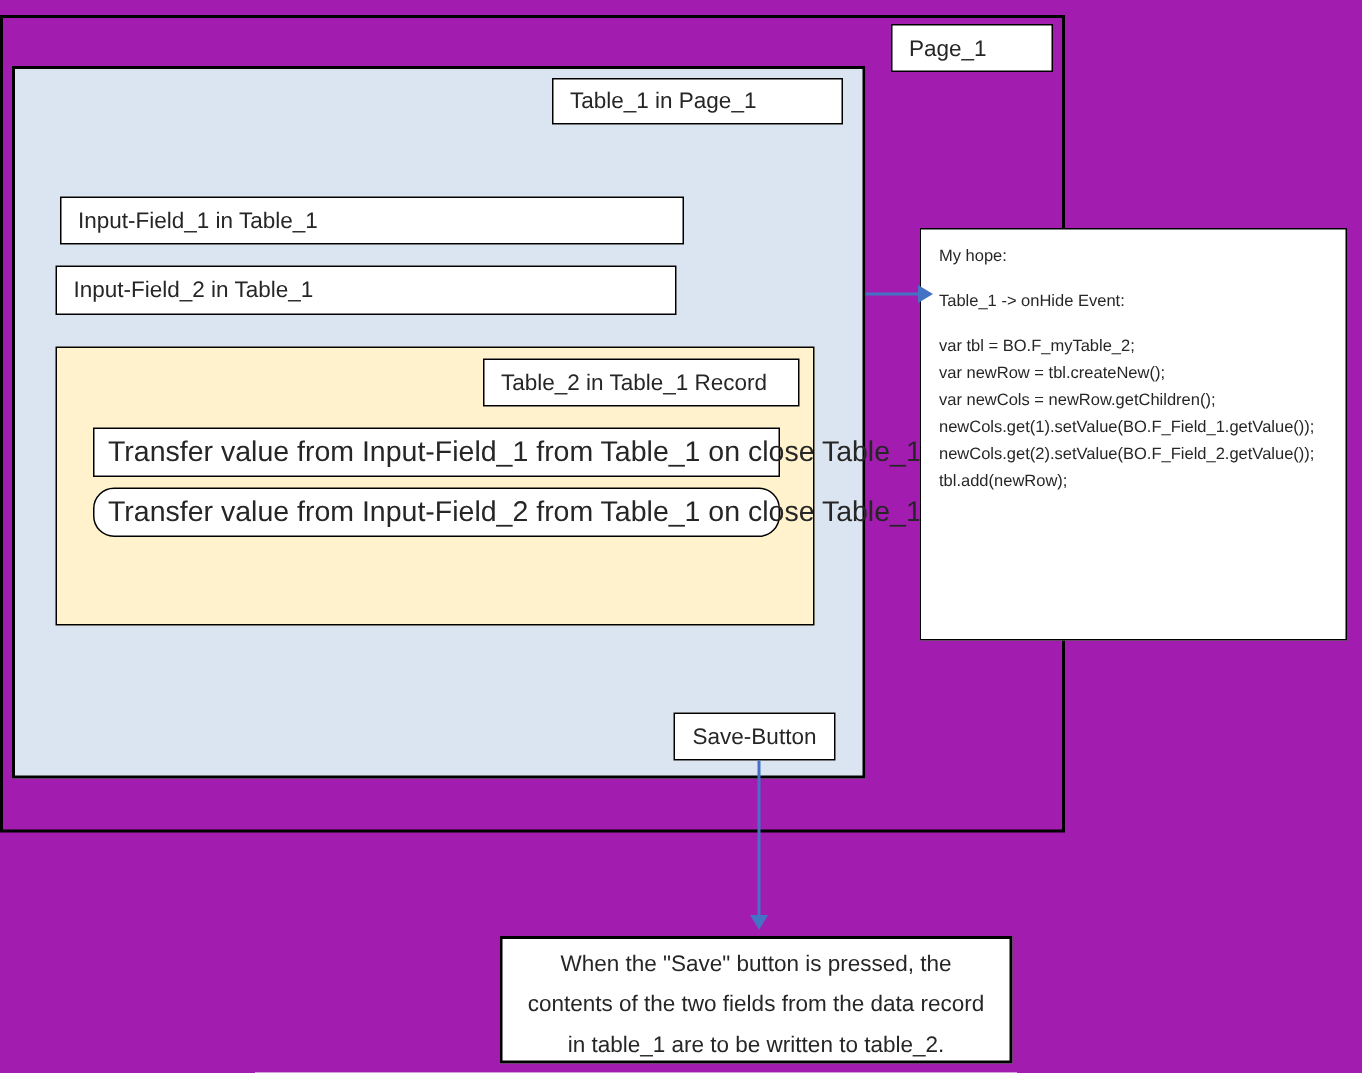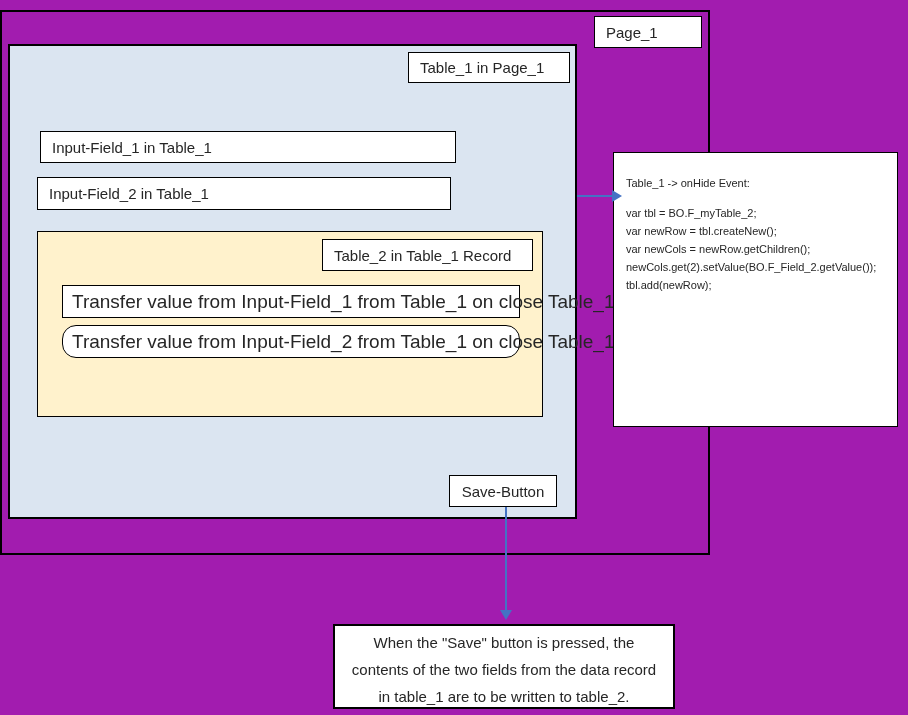--- a/index.html
+++ b/index.html
@@ -33,21 +33,21 @@
     background: transparent;
   }
   #page-label {
     left: 594px; top: 16px; width: 108px; height: 32px;
   }
   #table1-box {
     left: 8px; top: 44px; width: 569px; height: 475px;
     border: 2px solid var(--border, #000);
     background: var(--table1-fill, #dbe5f1);
   }
-  #table1-label { left: 408px; top: 52px; width: 162px; height: 31px; }
+  #table1-label { left: 368px; top: 52px; width: 194px; height: 31px; }
   #input-field-1 { left: 40px; top: 131px; width: 416px; height: 32px; }
   #input-field-2 { left: 37px; top: 177px; width: 414px; height: 33px; }
   #table2-box {
     left: 37px; top: 231px; width: 506px; height: 186px;
     background: var(--table2-fill, #fff2cc);
   }
   #table2-label { left: 322px; top: 239px; width: 211px; height: 32px; }
   .transfer-row { font-size: 19px; padding-left: 9px; }
   #transfer-row-1 { left: 62px; top: 285px; width: 458px; height: 33px; }
   #transfer-row-2 { left: 62px; top: 325px; width: 458px; height: 33px; border-radius: 14px; }
@@ -128,26 +128,28 @@
   </div>
   <div id="transfer-row-2" class="shape transfer-row">
     <span>Transfer value from Input-Field_2 from Table_1 on close Table_1</span>
   </div>
 
   <div id="save-button" class="shape">
     <span>Save-Button</span>
   </div>
 
   <div id="code-note" class="abs">
+    <div>My hope:</div>
     <div class="code-spacer"></div>
     <div>Table_1 -&gt; onHide Event:</div>
     <div class="code-spacer"></div>
     <div>var tbl = BO.F_myTable_2;</div>
     <div>var newRow = tbl.createNew();</div>
     <div>var newCols = newRow.getChildren();</div>
+    <div>newCols.get(1).setValue(BO.F_Field_1.getValue());</div>
     <div>newCols.get(2).setValue(BO.F_Field_2.getValue());</div>
     <div>tbl.add(newRow);</div>
   </div>
 
   <div id="h-arrow-line" class="arrow-line"></div>
   <div id="h-arrow-head" class="abs"></div>
 
   <div id="v-arrow-line" class="arrow-line"></div>
   <div id="v-arrow-head" class="abs"></div>
 

